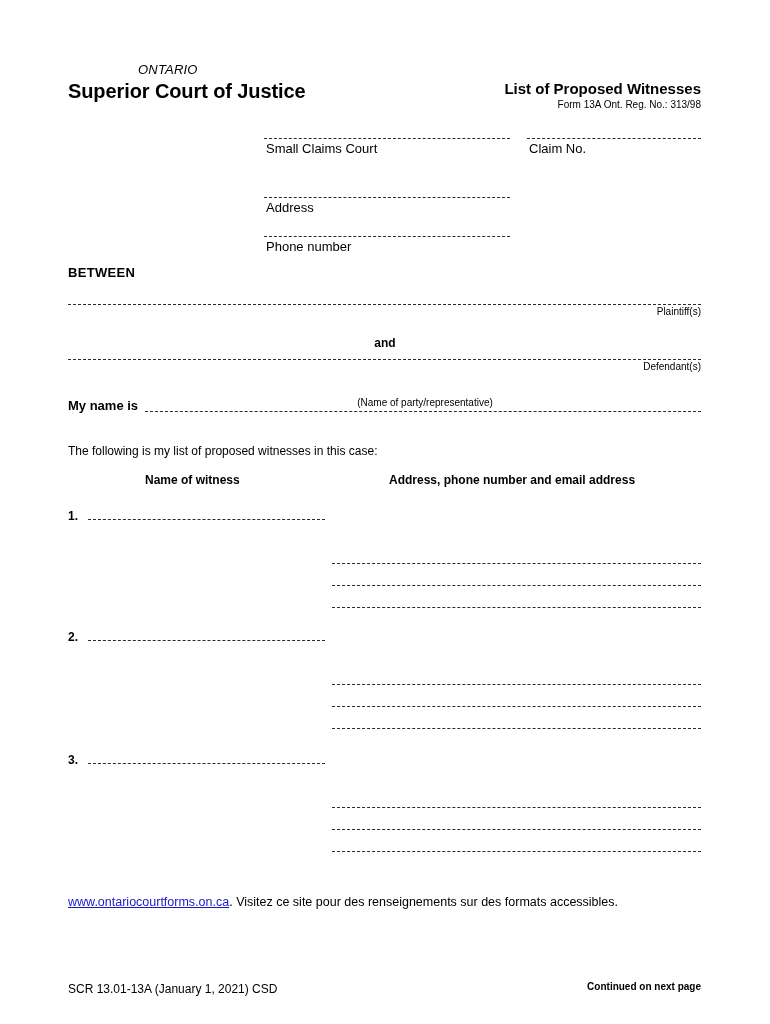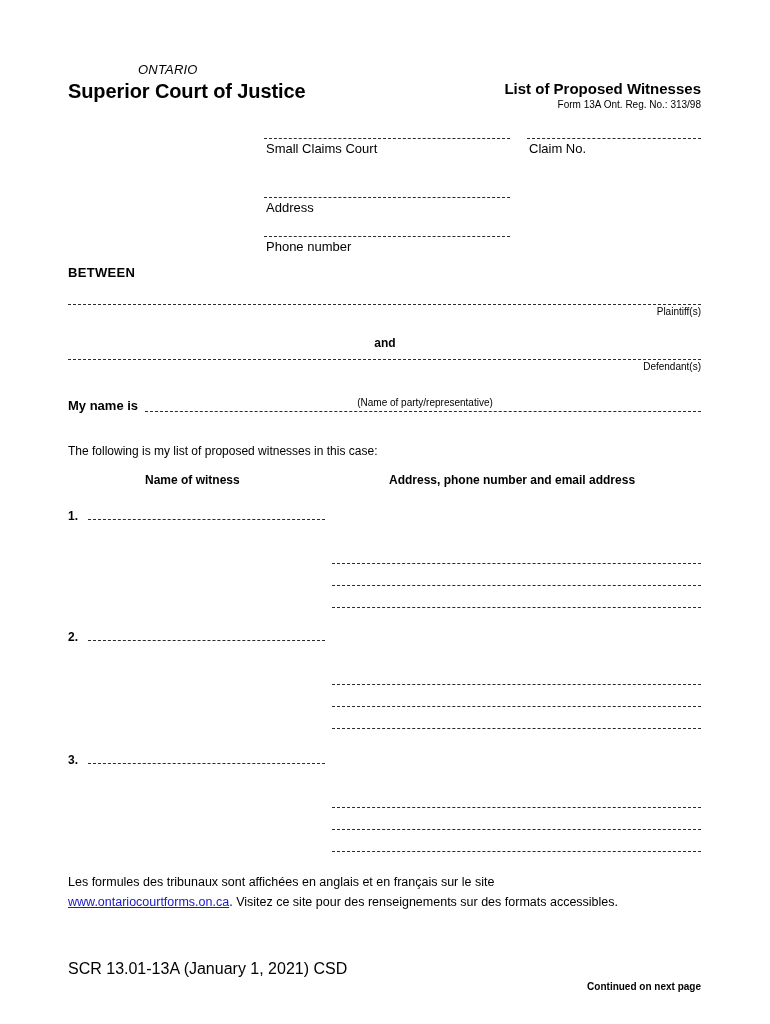--- a/index.html
+++ b/index.html
@@ -141,22 +141,22 @@
   }
   .fr-link {
     color: #1818c8;
     text-decoration: underline;
   }
 
   
   .ft-left {
     position: absolute;
     left: 68px;
-    top: 960px;
-    font-size: 16px;
+    top: 982px;
+    font-size: 12px;
   }
   .ft-right {
     position: absolute;
     right: 69px;
     top: 981px;
     font-size: 10px;
     font-weight: bold;
     text-align: right;
   }
 </style>
@@ -216,20 +216,20 @@
   <div class="rule" style="left:332px; top:706px; width:369px;"></div>
   <div class="rule" style="left:332px; top:728px; width:369px;"></div>
 
   <div class="wit-num" style="top:753px;">3.</div>
   <div class="rule" style="left:88px; top:763px; width:237px;"></div>
   <div class="rule" style="left:332px; top:807px; width:369px;"></div>
   <div class="rule" style="left:332px; top:829px; width:369px;"></div>
   <div class="rule" style="left:332px; top:851px; width:369px;"></div>
 
   <div class="fr-notice" style="top:872px;">
-    <span>Les formules des tribunaux sont affichées en anglais et en français sur le site</span><br>
+    <br>
     <a class="fr-link" href="#">www.ontariocourtforms.on.ca</a><span>. Visitez ce site pour des renseignements sur des formats accessibles.</span>
   </div>
 
   <div class="ft-left">SCR 13.01-13A (January 1, 2021) CSD</div>
   <div class="ft-right">Continued on next page</div>
 
 </div>
 
 </body></html>

